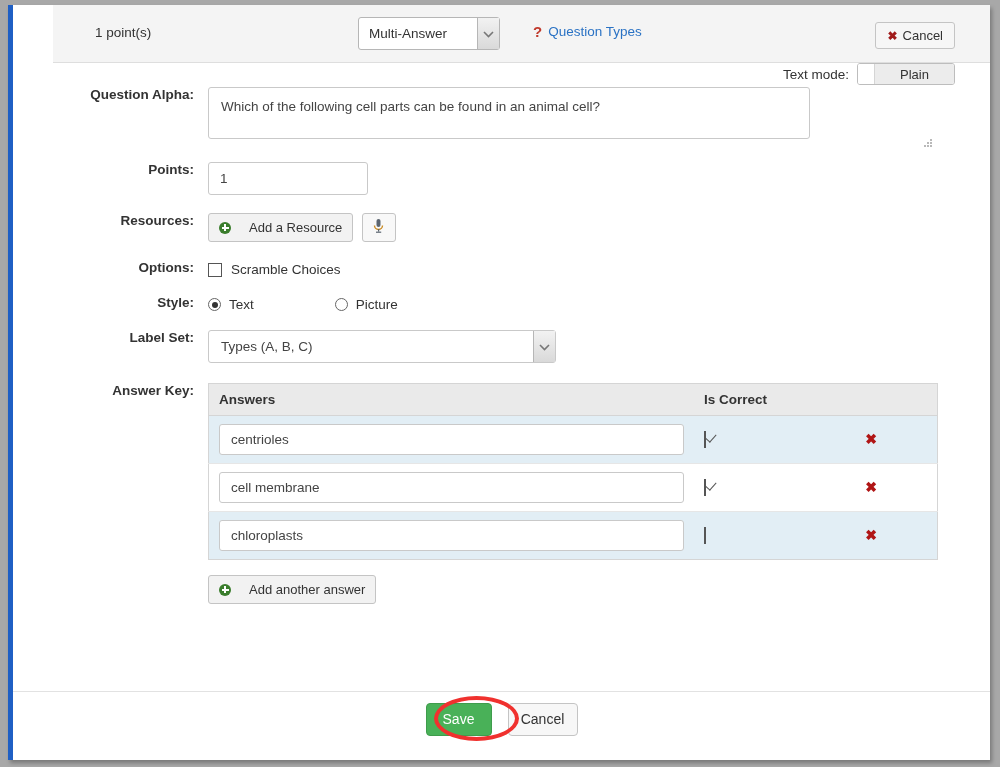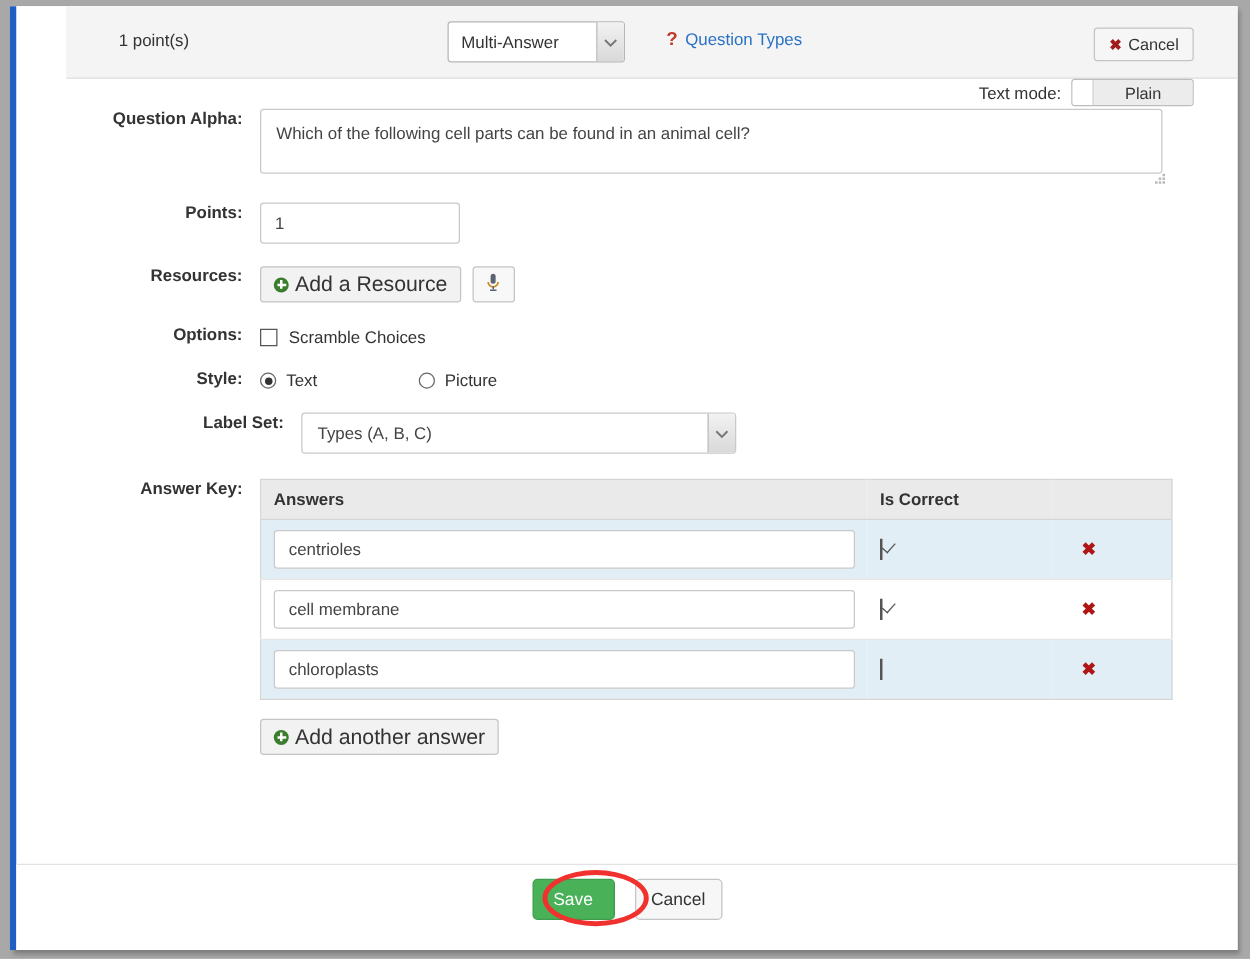--- a/index.html
+++ b/index.html
@@ -182,21 +182,21 @@
     flex: 1;
     background: #ececec;
     display: flex;
     align-items: center;
     justify-content: center;
     font-size: 13px;
     color: #333;
     border-left: 1px solid #d5d5d5;
   }
   .question-textarea {
-    width: 722px;
+    width: 602px;
     height: 52px;
     border: 1px solid #c9c9c9;
     border-radius: 3px;
     background: #fff;
     padding: 10px 12px;
     font-family: "Liberation Sans", sans-serif;
     font-size: 13.5px;
     color: #444;
     box-sizing: border-box;
     position: relative;
@@ -230,27 +230,27 @@
     font-size: 13.5px;
     color: #444;
     box-sizing: border-box;
     background: #fff;
   }
 
   .row-resources { margin-bottom: 18px; }
   .btn-grey {
     display: inline-flex;
     align-items: center;
-    gap: 5px;
+    gap: 18px;
     height: 29px;
     padding: 0 10px;
     background: #f2f2f2;
     border: 1px solid #c4c4c4;
     border-radius: 3px;
-    font-size: 17px;
+    font-size: 13px;
     color: #333;
     box-sizing: border-box;
     vertical-align: top;
   }
   .plus-icon {
     width: 12px;
     height: 12px;
     border-radius: 50%;
     background: #3a7d2c;
     position: relative;
@@ -315,21 +315,21 @@
   .radio-circle.on:after {
     content: "";
     position: absolute;
     left: 2.5px; top: 2.5px;
     width: 6px; height: 6px;
     background: #333;
     border-radius: 50%;
   }
   .radio-label { font-size: 13.5px; color: #333; }
 
-  .row-labelset { margin-bottom: 20px; padding-left: 33px; }
+  .row-labelset { margin-bottom: 20px; }
   .labelset-select {
     width: 348px;
     height: 33px;
     border: 1px solid #c9c9c9;
     border-radius: 3px;
     background: #fff;
     display: flex;
     align-items: stretch;
     box-sizing: border-box;
   }

